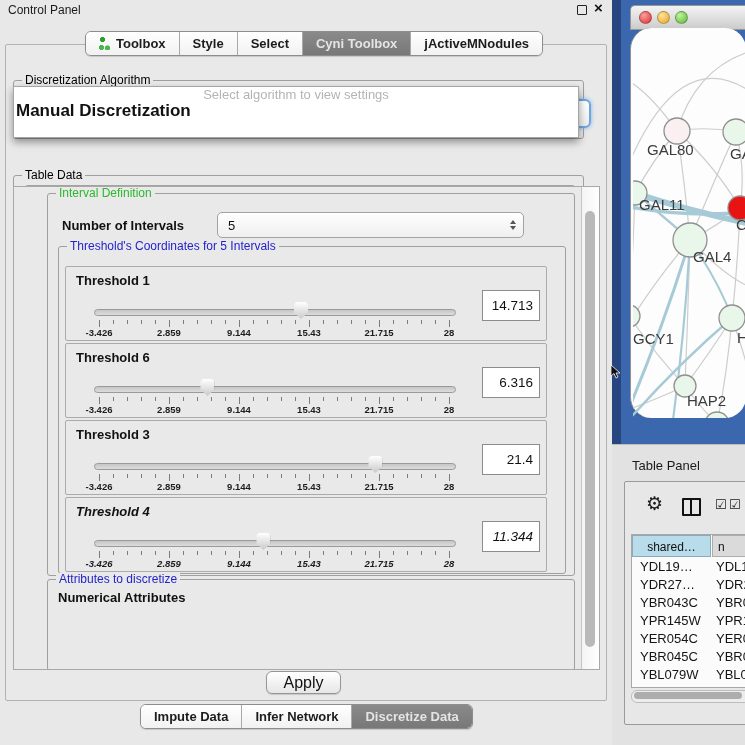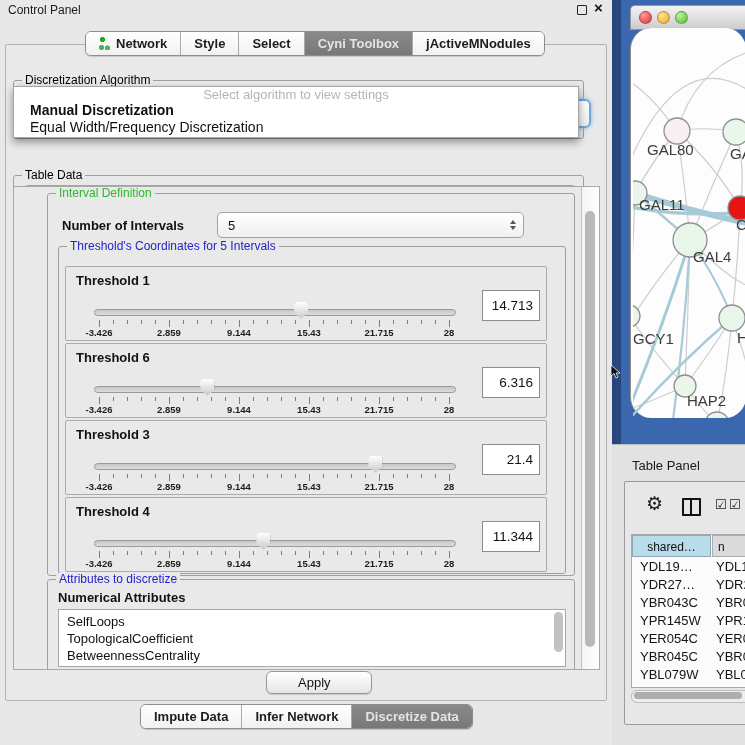--- a/index.html
+++ b/index.html
@@ -27,21 +27,21 @@
     radial-gradient(circle at 8.5px 11px,#4ab54a 2.3px,transparent 2.9px);}
 
   .group{position:absolute;border:1px solid #9f9f9f;border-radius:3px;}
   .legend{position:absolute;top:-7px;left:8px;background:#e9e9e9;padding:0 3px;font-size:12px;line-height:13px;white-space:nowrap;}
 
   
   #algo-group{left:13px;top:80px;width:569px;height:57px;}
   #algo-combo-focus{left:498px;top:99px;width:89px;height:25px;border:2px solid #6ea6dd;border-radius:6px;background:linear-gradient(#ffffff,#ededed);box-shadow:0 0 4px #7fb3e8;z-index:5;}
   #algo-popup{left:13px;top:86px;width:564px;height:50px;background:#ffffff;border:1px solid #a5a5a5;box-shadow:0 4px 8px rgba(0,0,0,.4);z-index:10;}
   #popup-placeholder{height:15px;line-height:15px;text-align:center;color:#b4b4b4;font-size:13px;}
-  .pop-item{height:17px;line-height:17px;font-size:14px;color:#111;padding-left:16px;white-space:nowrap;}
+  .pop-item{height:17px;line-height:17px;font-size:17px;color:#111;padding-left:2px;white-space:nowrap;}
   .pop-item.b{font-weight:bold;}
 
   
   #tabledata-group{left:13px;top:142px;width:569px;height:41px;}
   .combo{position:absolute;background:linear-gradient(#ffffff,#efefef);border:1px solid #a3a3a3;border-radius:5px;font-size:13px;color:#111;}
   .combo .cv{position:absolute;left:10px;top:50%;transform:translateY(-50%);white-space:nowrap;}
   .spin{position:absolute;right:7px;top:50%;transform:translateY(-50%);display:flex;flex-direction:column;gap:2px;}
   .spin i{width:0;height:0;border-left:3.5px solid transparent;border-right:3.5px solid transparent;}
   .spin .up{border-bottom:4.5px solid #555;}
   .spin .dn{border-top:4.5px solid #555;}
@@ -71,21 +71,21 @@
   .thr-value{position:absolute;left:416px;top:23px;width:50px;height:29px;background:#fff;border:1px solid #8c8c8c;font-size:13.5px;color:#111;text-align:right;line-height:29px;padding-right:6px;}
 
   #attr-group{left:33px;top:392px;width:526px;height:90px;}
   #attr-group>.legend{color:#2323cc;}
   #attr-list-label{position:absolute;left:10px;top:10px;font-size:13px;font-weight:bold;color:#111;}
   #attr-list{position:absolute;left:10px;top:29px;width:506px;height:56px;background:#fff;border:1px solid #a8a8a8;overflow:hidden;}
   .attr-item{position:absolute;left:8px;height:17px;line-height:17px;font-size:13px;color:#111;white-space:nowrap;}
   #attr-scroll{position:absolute;right:2px;top:2px;width:9px;height:40px;border-radius:5px;background:#c2c2c2;}
 
   #apply-btn{position:absolute;left:266px;top:671px;width:73px;height:21px;border:1px solid #969696;border-radius:6px;
-    background:linear-gradient(#ffffff,#e6e6e6);font-size:13px;color:#111;line-height:21px;box-shadow:0 1px 1px rgba(0,0,0,.15);padding-left:31px;}
+    background:linear-gradient(#ffffff,#e6e6e6);font-size:16px;color:#111;text-align:center;line-height:21px;box-shadow:0 1px 1px rgba(0,0,0,.15);}
 
   
   #right-region{position:absolute;left:612px;top:0;width:133px;height:745px;background:#e2e2e2;}
   #blue-bg{position:absolute;left:0;top:0;width:133px;height:444px;background:#3a67ad;}
   #blue-dark{position:absolute;left:0;top:0;width:9px;height:444px;background:#27457e;}
   #mac-titlebar{position:absolute;left:18px;top:5px;width:115px;height:23px;background:linear-gradient(#f4f4f4,#cbcbcb);border:1px solid #969696;border-right:none;border-top-left-radius:5px;}
   .light{position:absolute;top:5px;width:13px;height:13px;border-radius:50%;border:1px solid rgba(0,0,0,.25);box-sizing:border-box;}
   .light.red{left:8px;background:radial-gradient(circle at 35% 30%,#ff9d9d,#d93131);}
   .light.yellow{left:26px;background:radial-gradient(circle at 35% 30%,#ffe49c,#e7a522);}
   .light.green{left:44px;background:radial-gradient(circle at 35% 30%,#c0f3a0,#59b832);}
@@ -123,21 +123,21 @@
     <div id="titlebar">
       <span id="panel-title">Control Panel</span>
       <span id="float-ic"></span>
       <span id="close-ic">×</span>
     </div>
 
     <div id="panel-border"></div>
     <div class="segctl" id="top-tabbar">
         <div class="seg">
           <span class="net-icon"></span>
-          <span>Network</span>
+          <span>Toolbox</span>
         </div>
         <div class="seg">
           <span>Style</span>
         </div>
         <div class="seg">
           <span>Select</span>
         </div>
         <div class="seg sel">
           <span>Cyni Toolbox</span>
         </div>
@@ -147,21 +147,20 @@
       </div>
 
     <div class="group" id="algo-group" style="position:absolute;">
       <span class="legend">Discretization Algorithm</span>
     </div>
     <div class="abs" id="algo-combo-focus"></div>
     <div class="abs" id="algo-popup">
       <div id="popup-placeholder">Select algorithm to view settings</div>
       <div>
           <div class="pop-item b">Manual Discretization</div>
-          <div class="pop-item">Equal Width/Frequency Discretization</div>
         </div>
     </div>
 
     <div class="group" id="tabledata-group" style="position:absolute;margin-top:33px;">
       <span class="legend">Table Data</span>
       <div class="combo" id="tabledata-combo">
         <span class="cv">galFiltered.sif default view</span>
         <span class="spin">
             <i class="up"></i>
             <i class="dn"></i>
@@ -302,21 +301,21 @@
                 <div>
                   <span class="tick-lab" style="left: 33px;">-3.426</span>
                   <span class="tick-lab" style="left: 103px;">2.859</span>
                   <span class="tick-lab" style="left: 173px;">9.144</span>
                   <span class="tick-lab" style="left: 243px;">15.43</span>
                   <span class="tick-lab" style="left: 313px;">21.715</span>
                   <span class="tick-lab" style="left: 383px;">28</span>
                 </div>
                 <div class="thr-value">21.4</div>
               </div>
-              <div class="thr-panel" style="top: 250px;">
+              <div class="thr-panel" style="top: 250px; font-style: italic;">
                 <div class="thr-label">Threshold 4</div>
                 <div class="thr-track"></div>
                 <div class="thr-handle" style="left: 190.498px;"></div>
                 <div>
                   <div class="tick major" style="left: 33px;"></div>
                   <div class="tick minor" style="left: 47px;"></div>
                   <div class="tick minor" style="left: 61px;"></div>
                   <div class="tick minor" style="left: 75px;"></div>
                   <div class="tick minor" style="left: 89px;"></div>
                   <div class="tick major" style="left: 103px;"></div>
@@ -351,26 +350,20 @@
                 </div>
                 <div class="thr-value">11.344</div>
               </div>
             </div>
         </div>
       </div>
 
       <div class="group" id="attr-group">
         <span class="legend">Attributes to discretize</span>
         <span id="attr-list-label">Numerical Attributes</span>
-        <div id="attr-list">
-          <div id="attr-scroll"></div>
-        <div class="attr-item" style="top: 3px;">SelfLoops</div>
-            <div class="attr-item" style="top: 20px;">TopologicalCoefficient</div>
-            <div class="attr-item" style="top: 37px;">BetweennessCentrality</div>
-          </div>
       </div>
 
       <div id="vscroll">
           <div class="thumb"></div>
         </div>
     </div>
 
     <div id="apply-btn">Apply</div>
     <div class="segctl" id="bottom-tabbar">
         <div class="seg">

